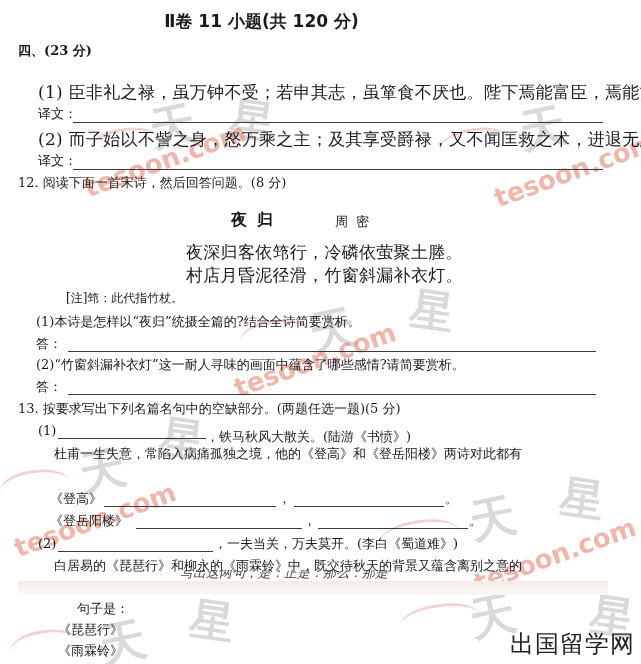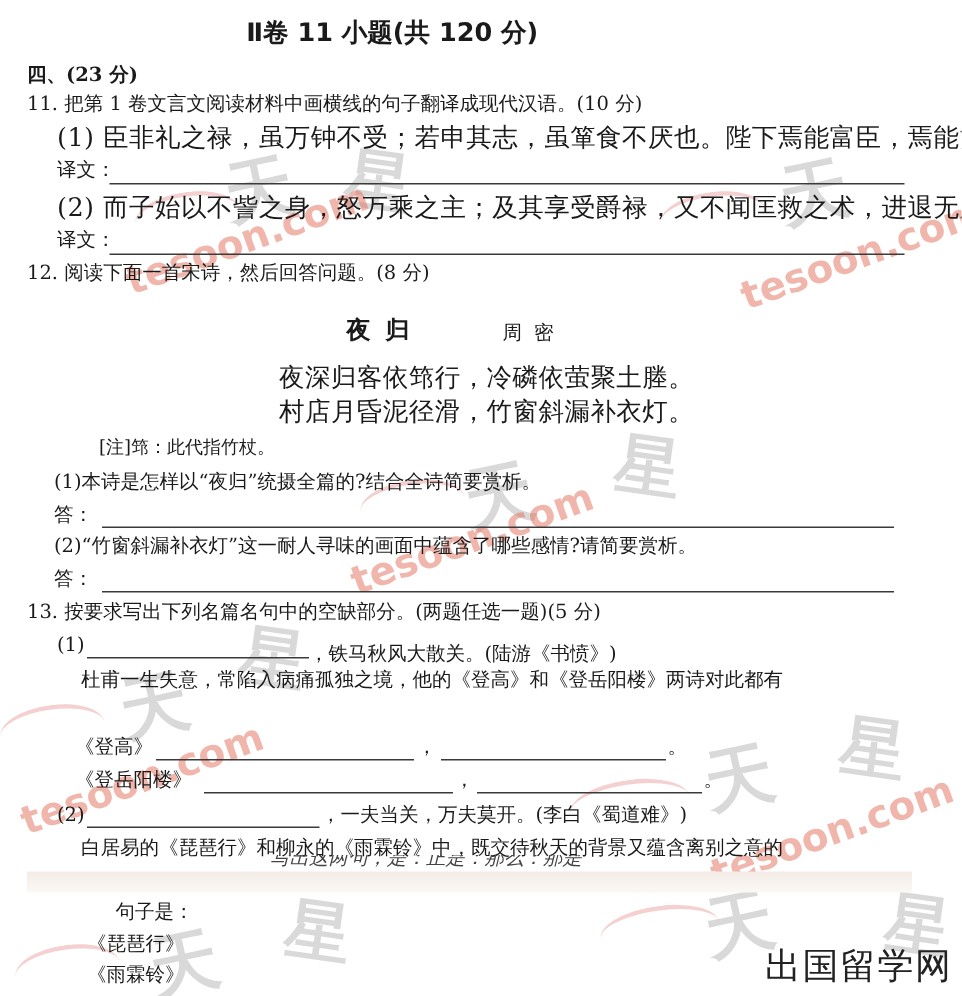--- a/index.html
+++ b/index.html
@@ -59,21 +59,20 @@
   <div class="wm wm-char" style="left:100px;top:612px;font-size:46px;transform:rotate(-12deg);">天</div>
   <div class="wing" style="left:10px;top:630px;width:70px;height:30px;transform:rotate(-8deg);"></div>
   <div class="wm wm-char" style="left:470px;top:586px;font-size:46px;transform:rotate(-12deg);">天</div>
   <div class="wing" style="left:400px;top:604px;width:80px;height:30px;transform:rotate(-8deg);"></div>
   <div class="wm wm-char" style="left:590px;top:588px;font-size:44px;transform:rotate(8deg);">星</div>
 
   <div class="abs title">Ⅱ卷 11 小题(共 120 分)</div>
 
   <div class="abs t b" style="left:18px;top:43px;">四、(23 分)</div>
 
-  <div class="abs t" style="left:18px;top:62px;">11. 把第 1 卷文言文阅读材料中画横线的句子翻译成现代汉语。(10 分)</div>
   <div class="abs t kai" style="left:38px;top:84px;">(1) 臣非礼之禄，虽万钟不受；若申其志，虽箪食不厌也。陛下焉能富臣，焉能贫臣！</div>
   <div class="abs t" style="left:38px;top:106px;">译文：</div>
   <div class="line" style="left:73px;top:122px;width:530px;"></div>
   <div class="abs t kai" style="left:38px;top:131px;">(2) 而子始以不訾之身，怒万乘之主；及其享受爵禄，又不闻匡救之术，进退无所据矣。</div>
   <div class="abs t" style="left:38px;top:153px;">译文：</div>
   <div class="line" style="left:73px;top:169px;width:530px;"></div>
 
   <div class="abs t" style="left:18px;top:175px;">12. 阅读下面一首宋诗，然后回答问题。(8 分)</div>
   <div class="abs poem-title" style="left:231px;top:210px;">夜归</div>
   <div class="abs poem-author" style="left:335px;top:213px;">周密</div>

